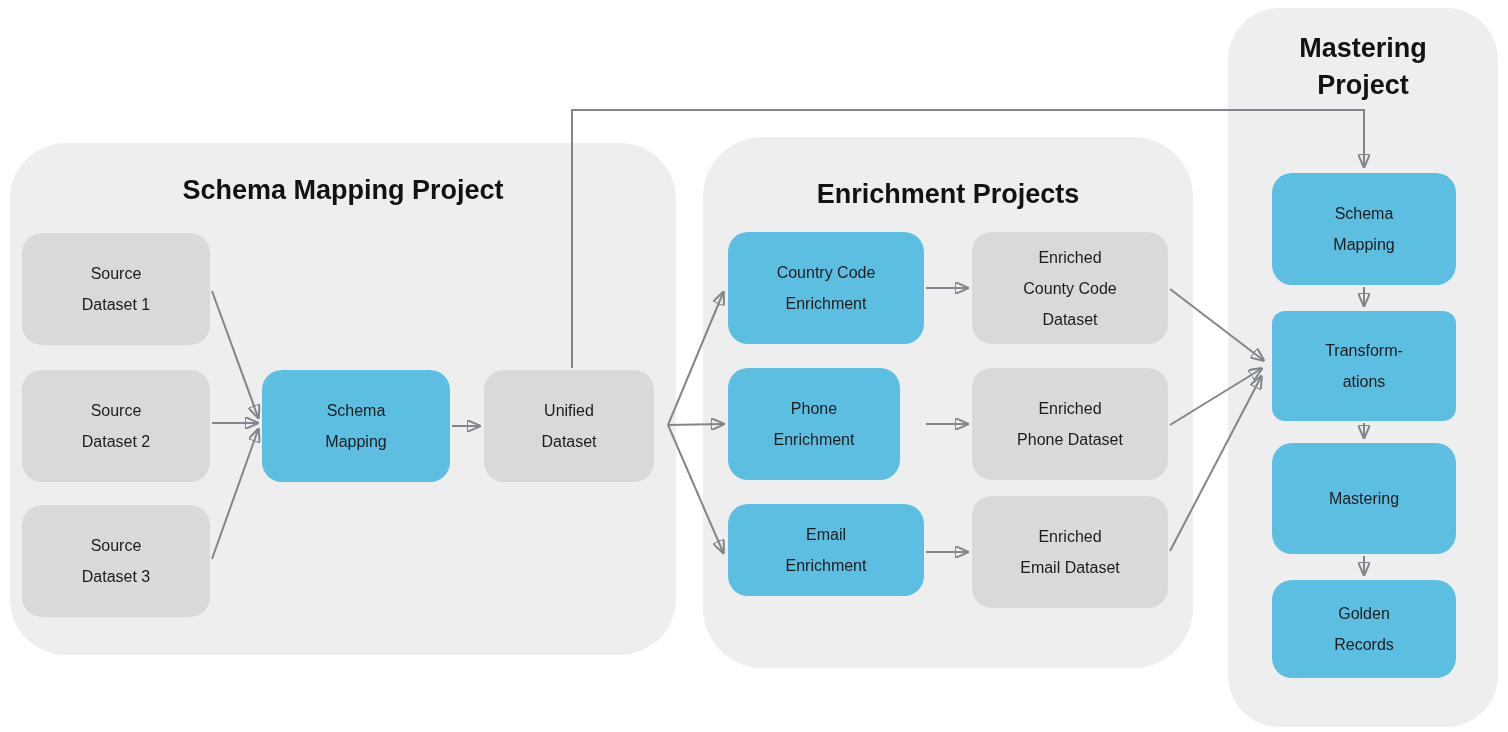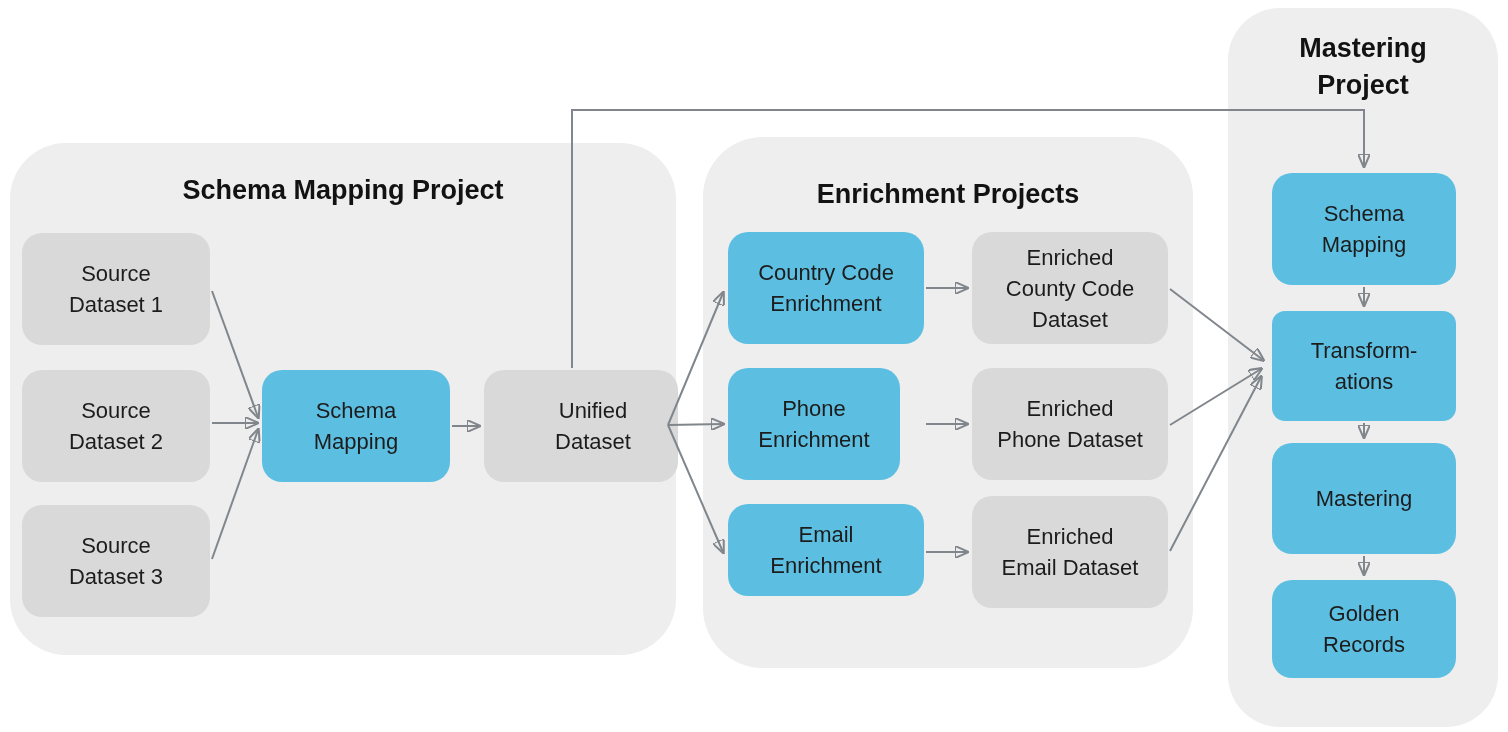--- a/index.html
+++ b/index.html
@@ -40,33 +40,33 @@
   .title-master { left: 1228px; top: 30px; width: 270px; }
 
   .node {
     position: absolute;
     z-index: 2;
     border-radius: 20px;
     display: flex;
     align-items: center;
     justify-content: center;
     text-align: center;
-    font-size: 22px;
+    font-size: 16px;
     line-height: 31px;
     color: #1c1c1c;
   }
   .node-label { white-space: pre-line; }
   .node.dataset { background: #d9d9d9; }
   .node.step    { background: #5cbfe2; }
 
   .n-src1 { left: 22px;  top: 233px; width: 188px; height: 112px; }
   .n-src2 { left: 22px;  top: 370px; width: 188px; height: 112px; }
   .n-src3 { left: 22px;  top: 505px; width: 188px; height: 112px; }
   .n-sm   { left: 262px; top: 370px; width: 188px; height: 112px; }
-  .n-uni  { left: 484px; top: 370px; width: 170px; height: 112px; padding-left: 24px; }
+  .n-uni  { left: 484px; top: 370px; width: 170px; height: 112px; }
 
   .n-cce  { left: 728px; top: 232px; width: 196px; height: 112px; }
   .n-eccd { left: 972px; top: 232px; width: 196px; height: 112px; }
   .n-pe   { left: 728px; top: 368px; width: 172px; height: 112px; }
   .n-epd  { left: 972px; top: 368px; width: 196px; height: 112px; }
   .n-ee   { left: 728px; top: 494px; width: 196px; height: 92px; margin-top: 10px; }
   .n-eed  { left: 972px; top: 496px; width: 196px; height: 112px; }
 
   .n-msm  { left: 1272px; top: 173px; width: 184px; height: 112px; }
   .n-tr   { left: 1272px; top: 311px; width: 184px; height: 110px; border-radius: 13px; }

